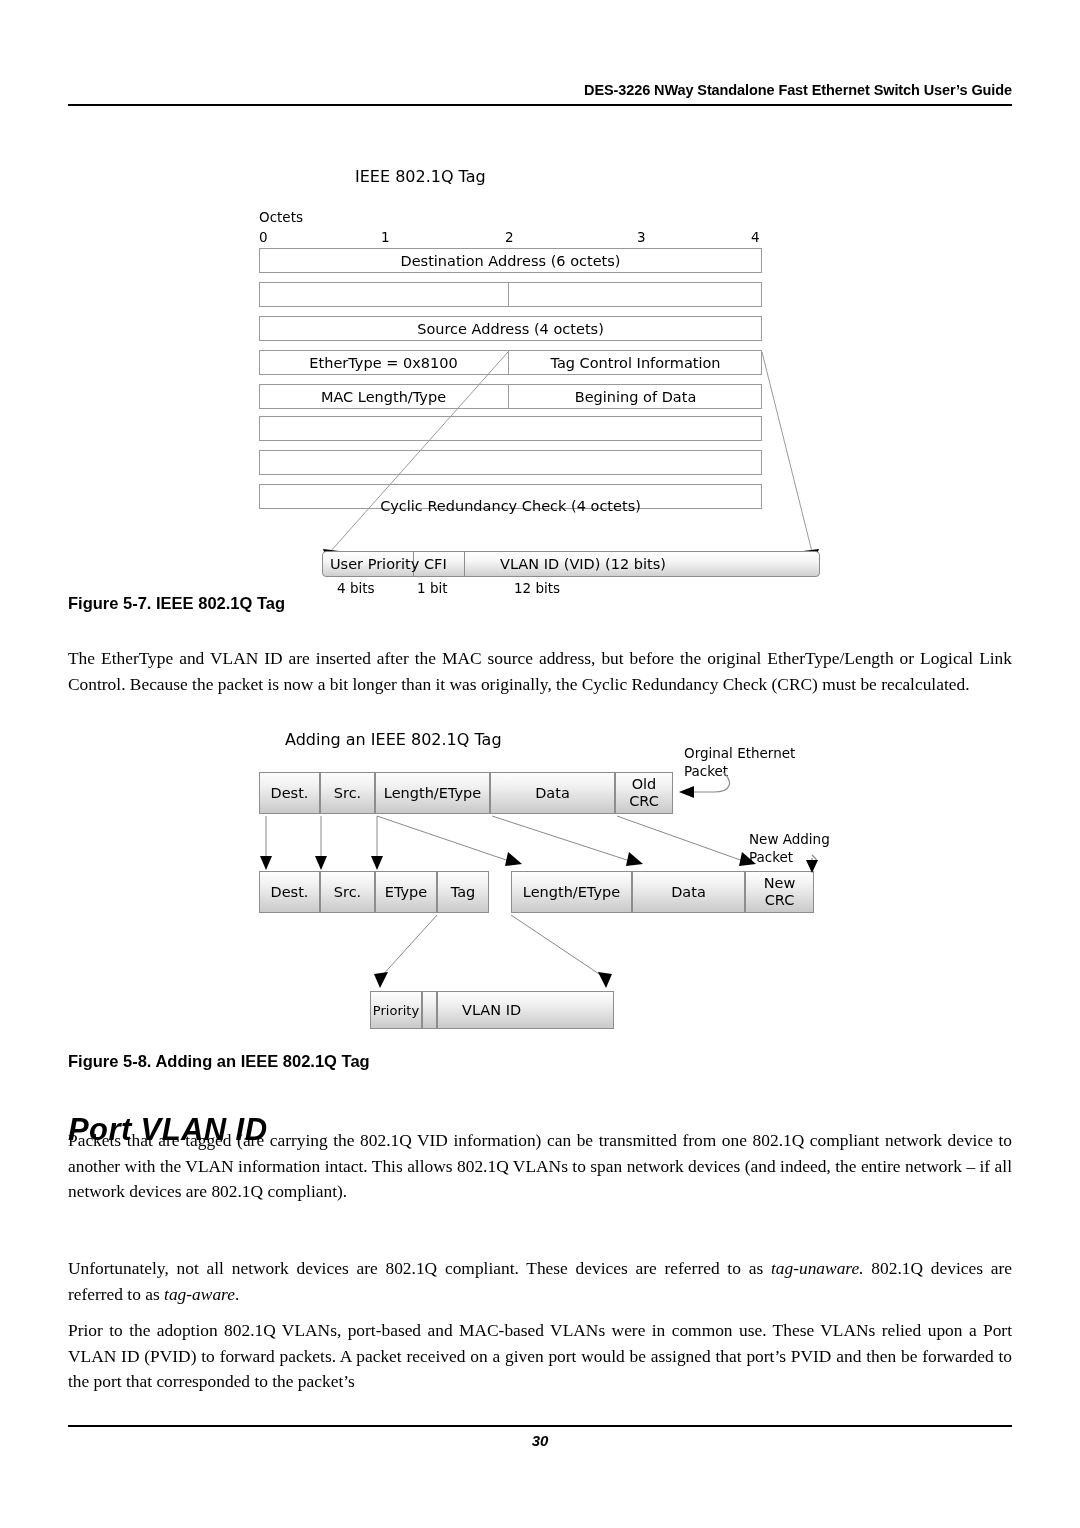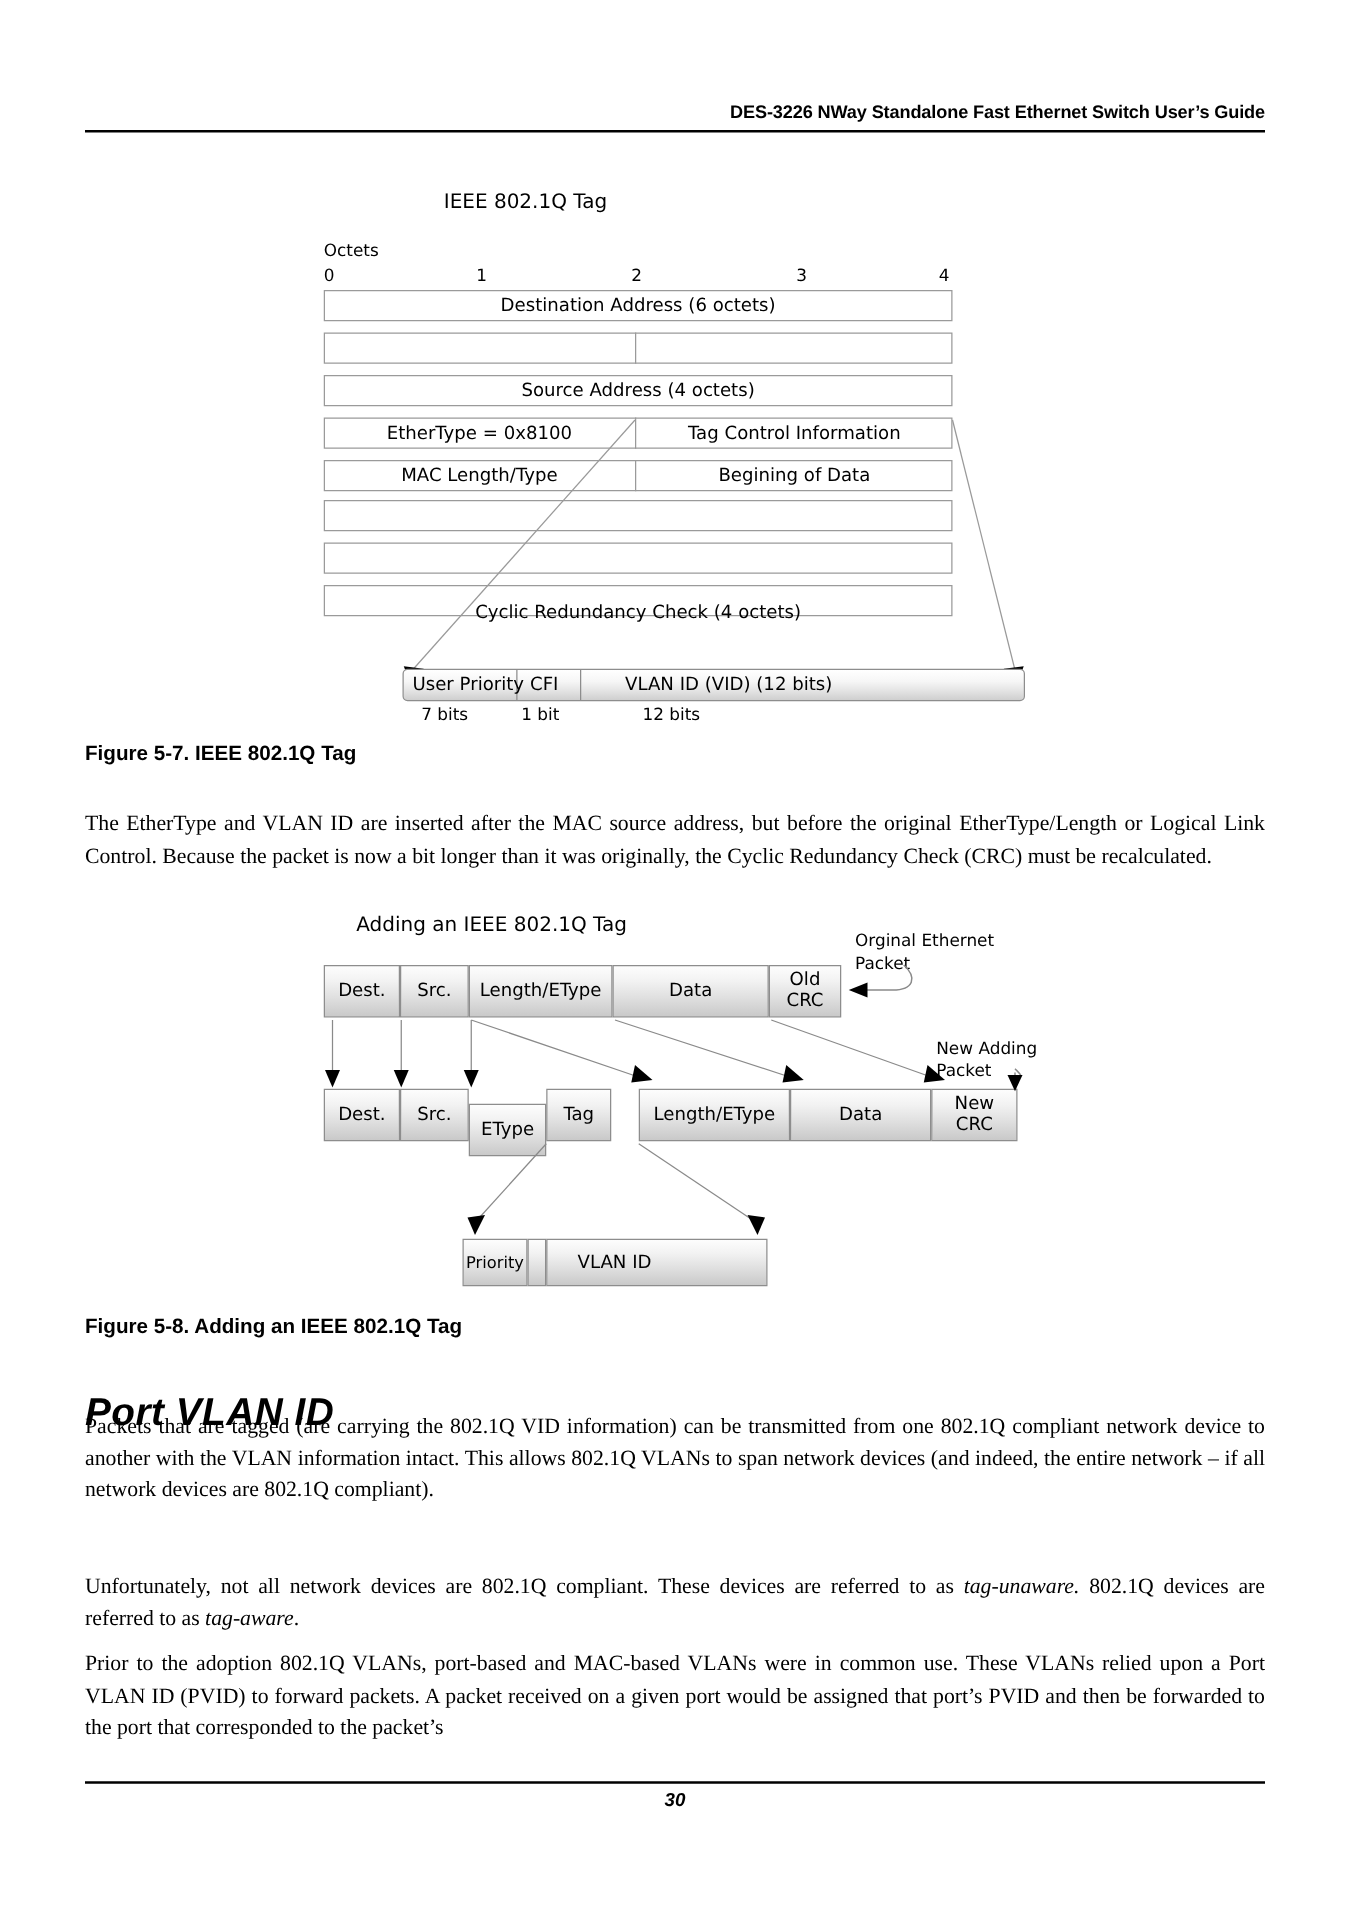--- a/index.html
+++ b/index.html
@@ -173,21 +173,21 @@
     overflow: visible;
     pointer-events: none;
   }
 </style>
 </head>
 <body>
 
 <div class="runhead">DES-3226 NWay Standalone Fast Ethernet Switch User’s Guide</div>
 <div class="rule-top"></div>
 
-<div class="diagram" style="left:0; top:0; width:1080px; height:600px;">
+<div class="diagram" style="left:0; top:16px; width:1080px; height:600px;">
 
   <div class="d-label" style="left:355px; top:151px; font-size:16px;">IEEE 802.1Q Tag</div>
 
   <div class="d-label sm" style="left:259px; top:193px;">Octets</div>
 
   <div class="d-label sm" style="left:259px; top:213px;">0</div>
   <div class="d-label sm" style="left:381px; top:213px;">1</div>
   <div class="d-label sm" style="left:505px; top:213px;">2</div>
   <div class="d-label sm" style="left:637px; top:213px;">3</div>
   <div class="d-label sm" style="left:751px; top:213px;">4</div>
@@ -226,21 +226,21 @@
   </svg>
 
   <div class="tci-bar" style="left:322px; top:535px; width:498px; height:26px;"></div>
   <div class="tci-seg-div" style="left:413px; top:536px; height:24px;"></div>
   <div class="tci-seg-div" style="left:464px; top:536px; height:24px;"></div>
 
   <div class="tci-txt" style="left:330px; top:535px; height:26px;">User Priority</div>
   <div class="tci-txt" style="left:424px; top:535px; height:26px;">CFI</div>
   <div class="tci-txt" style="left:500px; top:535px; height:26px;">VLAN ID (VID) (12 bits)</div>
 
-  <div class="d-label sm" style="left:337px; top:564px;">7 bits</div>
+  <div class="d-label sm" style="left:337px; top:564px;">4 bits</div>
   <div class="d-label sm" style="left:417px; top:564px;">1 bit</div>
   <div class="d-label sm" style="left:514px; top:564px;">12 bits</div>
 </div>
 
 <div class="fig-caption" style="top:594px;">Figure 5-7.  IEEE 802.1Q Tag</div>
 
 <div class="para" style="top:646px;">The EtherType and VLAN ID are inserted after the MAC source address, but before the original EtherType/Length or Logical Link Control. Because the packet is now a bit longer than it was originally, the Cyclic Redundancy Check (CRC) must be recalculated.</div>
 
 <div class="diagram" style="left:0; top:0; width:1080px; height:1050px;">
 
@@ -256,21 +256,21 @@
   <div class="pk" style="left:320px; top:772px; width:55px; height:42px;">Src.</div>
   <div class="pk" style="left:375px; top:772px; width:115px; height:42px;">Length/EType</div>
   <div class="pk" style="left:490px; top:772px; width:125px; height:42px;">Data</div>
   <div class="pk" style="left:615px; top:772px; width:58px; height:42px; flex-direction:column;">
     <span>Old</span>
     <span>CRC</span>
   </div>
 
   <div class="pk" style="left:259px; top:871px; width:61px; height:42px;">Dest.</div>
   <div class="pk" style="left:320px; top:871px; width:55px; height:42px;">Src.</div>
-  <div class="pk" style="left:375px; top:871px; width:62px; height:42px;margin-top:12px;">EType</div>
+  <div class="pk" style="left:375px; top:871px; width:62px; height:42px;">EType</div>
   <div class="pk" style="left:437px; top:871px; width:52px; height:42px;">Tag</div>
   <div class="pk" style="left:511px; top:871px; width:121px; height:42px;">Length/EType</div>
   <div class="pk" style="left:632px; top:871px; width:113px; height:42px;">Data</div>
   <div class="pk" style="left:745px; top:871px; width:69px; height:42px; flex-direction:column;">
     <span>New</span>
     <span>CRC</span>
   </div>
 
   <div class="pk" style="left:370px; top:991px; width:52px; height:38px; font-size:13px;">Priority</div>
   <div class="pk" style="left:422px; top:991px; width:15px; height:38px;"></div>

